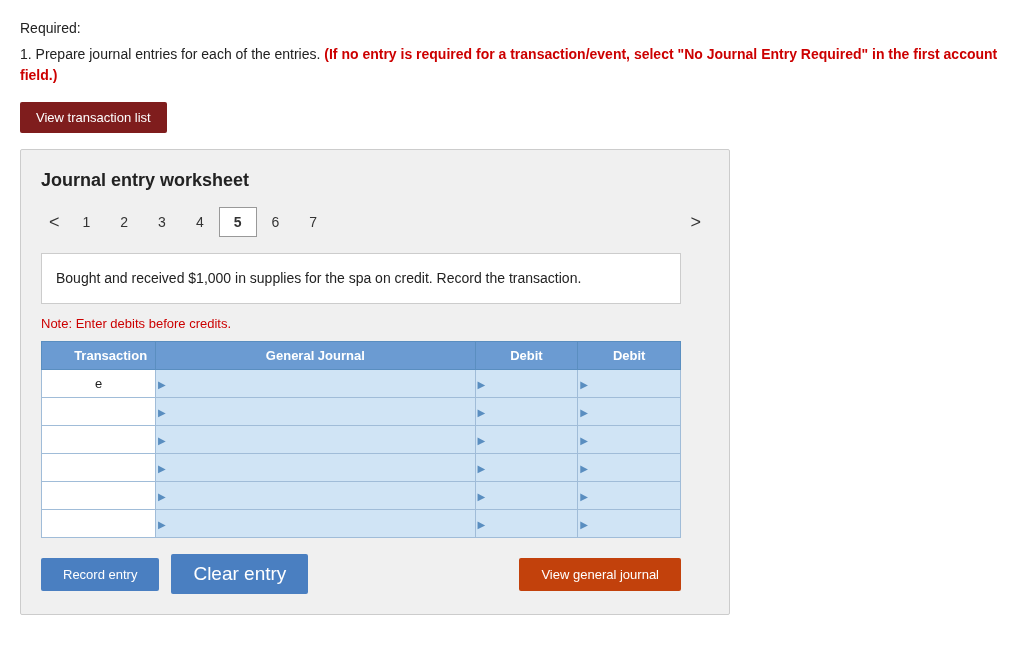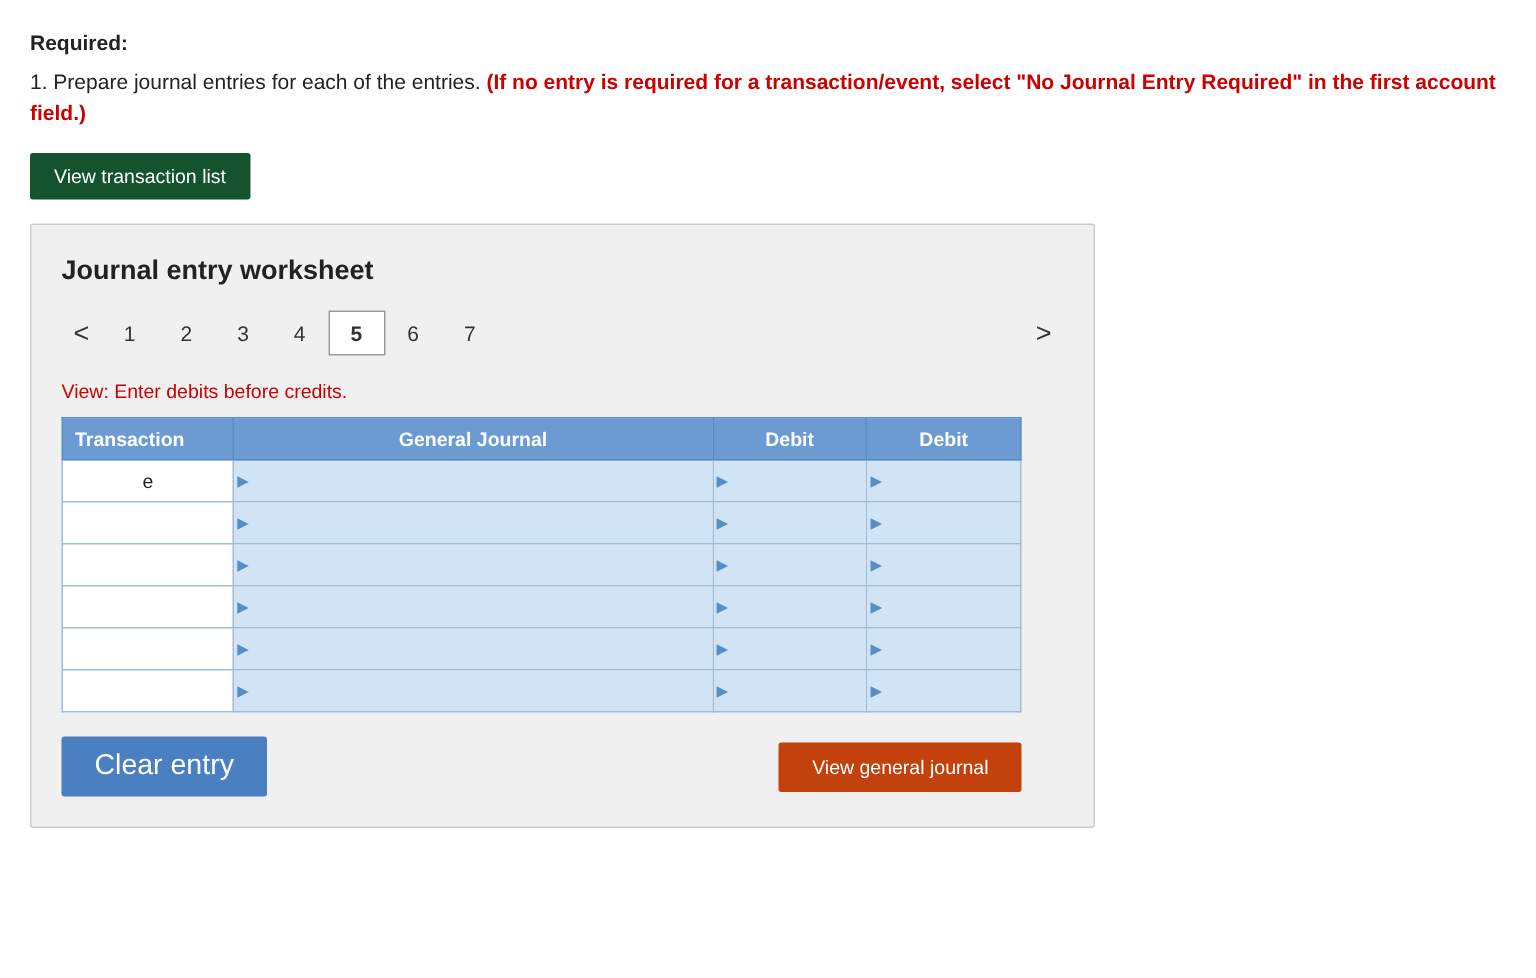--- a/index.html
+++ b/index.html
@@ -6,35 +6,35 @@
     body {
       font-family: Arial, sans-serif;
       font-size: 14px;
       background: #fff;
       color: #222;
       padding: 20px;
       width: 1024px;
       min-height: 652px;
     }
     .required-label {
-      font-weight: bold;
+      font-weight: normal;
       margin-bottom: 8px;
       font-size: 14px;
     }
     .instruction {
       font-size: 14px;
       margin-bottom: 16px;
       line-height: 1.5;
     }
     .instruction-red {
       color: #cc0000;
       font-weight: bold;
     }
     .view-transaction-btn {
-      background-color: #14532d;
+      background-color: #7f1d1d;
       color: white;
       border: none;
       padding: 8px 16px;
       font-size: 13px;
       cursor: pointer;
       margin-bottom: 16px;
       border-radius: 2px;
     }
     .worksheet-container {
       border: 1px solid #ccc;
@@ -198,27 +198,30 @@
     <button class="tab-num">1</button>
     <button class="tab-num">2</button>
     <button class="tab-num">3</button>
     <button class="tab-num">4</button>
     <button class="tab-num active">5</button>
     <button class="tab-num">6</button>
     <button class="tab-num">7</button>
     <button class="nav-arrow" style="margin-left:auto;">&gt;</button>
   </div>
 
-
-  <div class="note-text">View: Enter debits before credits.</div>
+  <div class="scenario-box">
+    <span>Bought and received $1,000 in supplies for the spa on credit. Record the transaction.</span>
+  </div>
+
+  <div class="note-text">Note: Enter debits before credits.</div>
 
   <table class="journal-table">
     <thead>
       <tr>
-        <th class="left" style="width:100px;">Transaction</th>
+        <th class="left" style="width:100px;text-align:right;">Transaction</th>
         <th style="width:280px;">General Journal</th>
         <th style="width:90px;">Debit</th>
         <th style="width:90px;">Debit</th>
       </tr>
     </thead>
     <tbody>
       <tr>
         <td class="transaction-col">e</td>
         <td class="with-arrow">
           <span class="arrow-indicator">▶</span>
@@ -305,19 +308,20 @@
         </td>
         <td class="with-arrow">
           <span class="arrow-indicator">▶</span>
           <input type="text" style="">
         </td>
       </tr>
     </tbody>
   </table>
 
   <div class="btn-row">
+    <button class="btn-record">Record entry</button>
     <button class="btn-clear">Clear entry</button>
     <button class="btn-view-journal">View general journal</button>
   </div>
 </div>
 
 
 
 
 </body></html>

